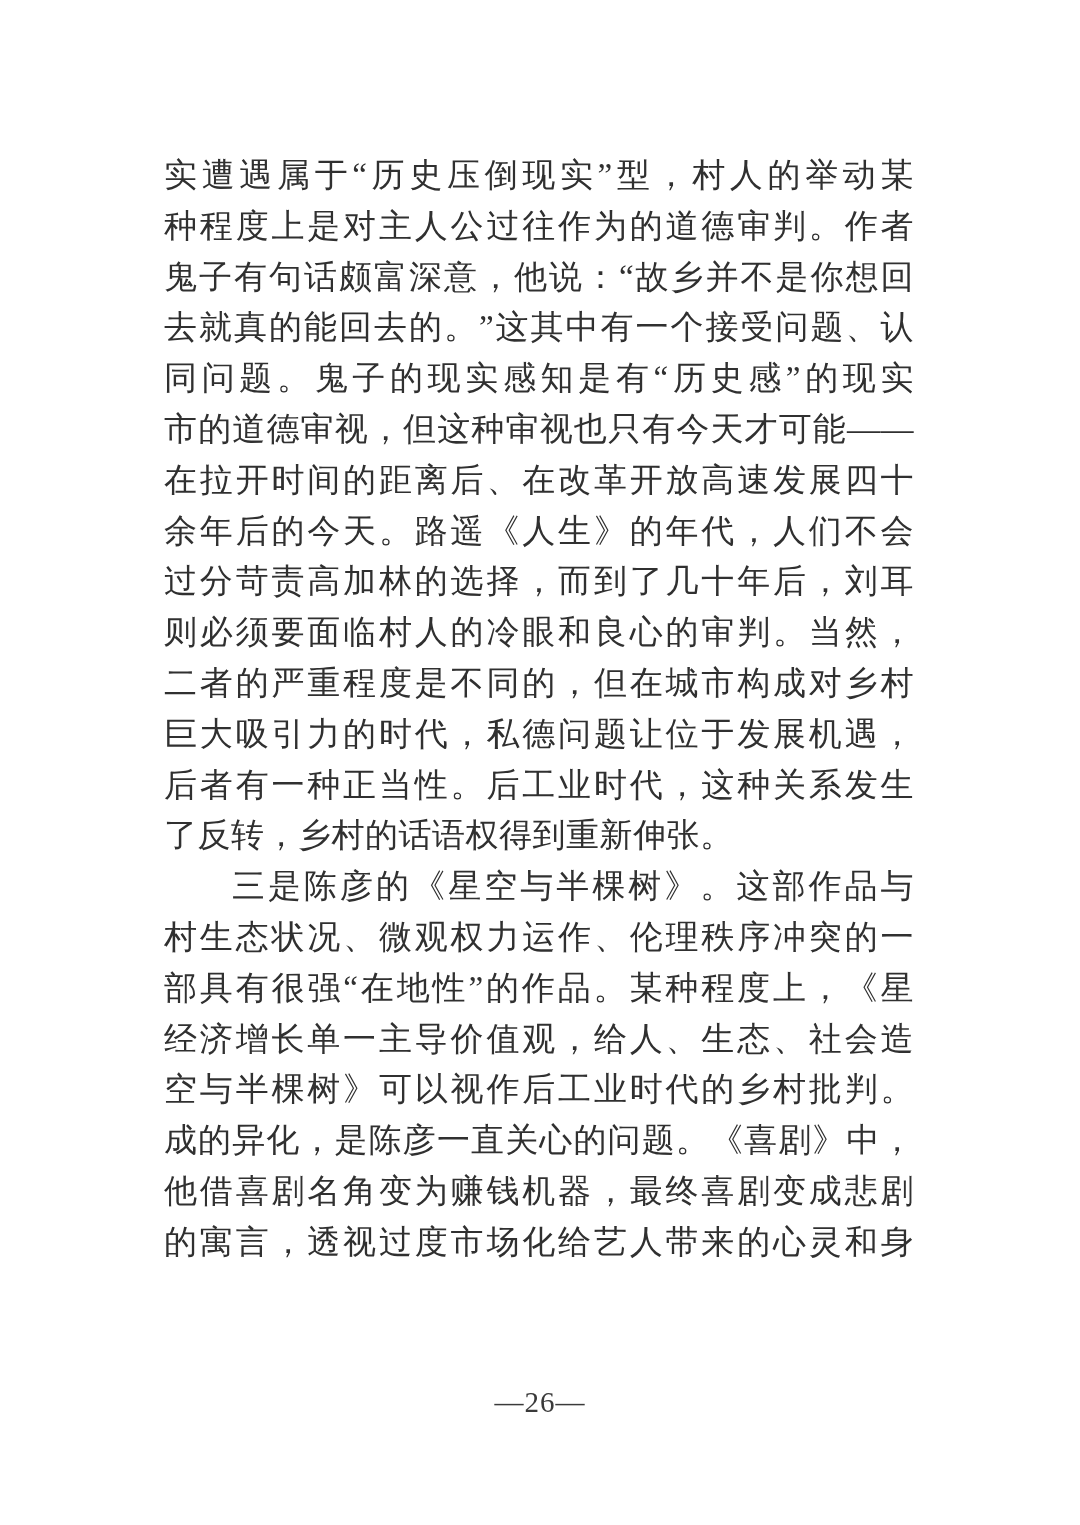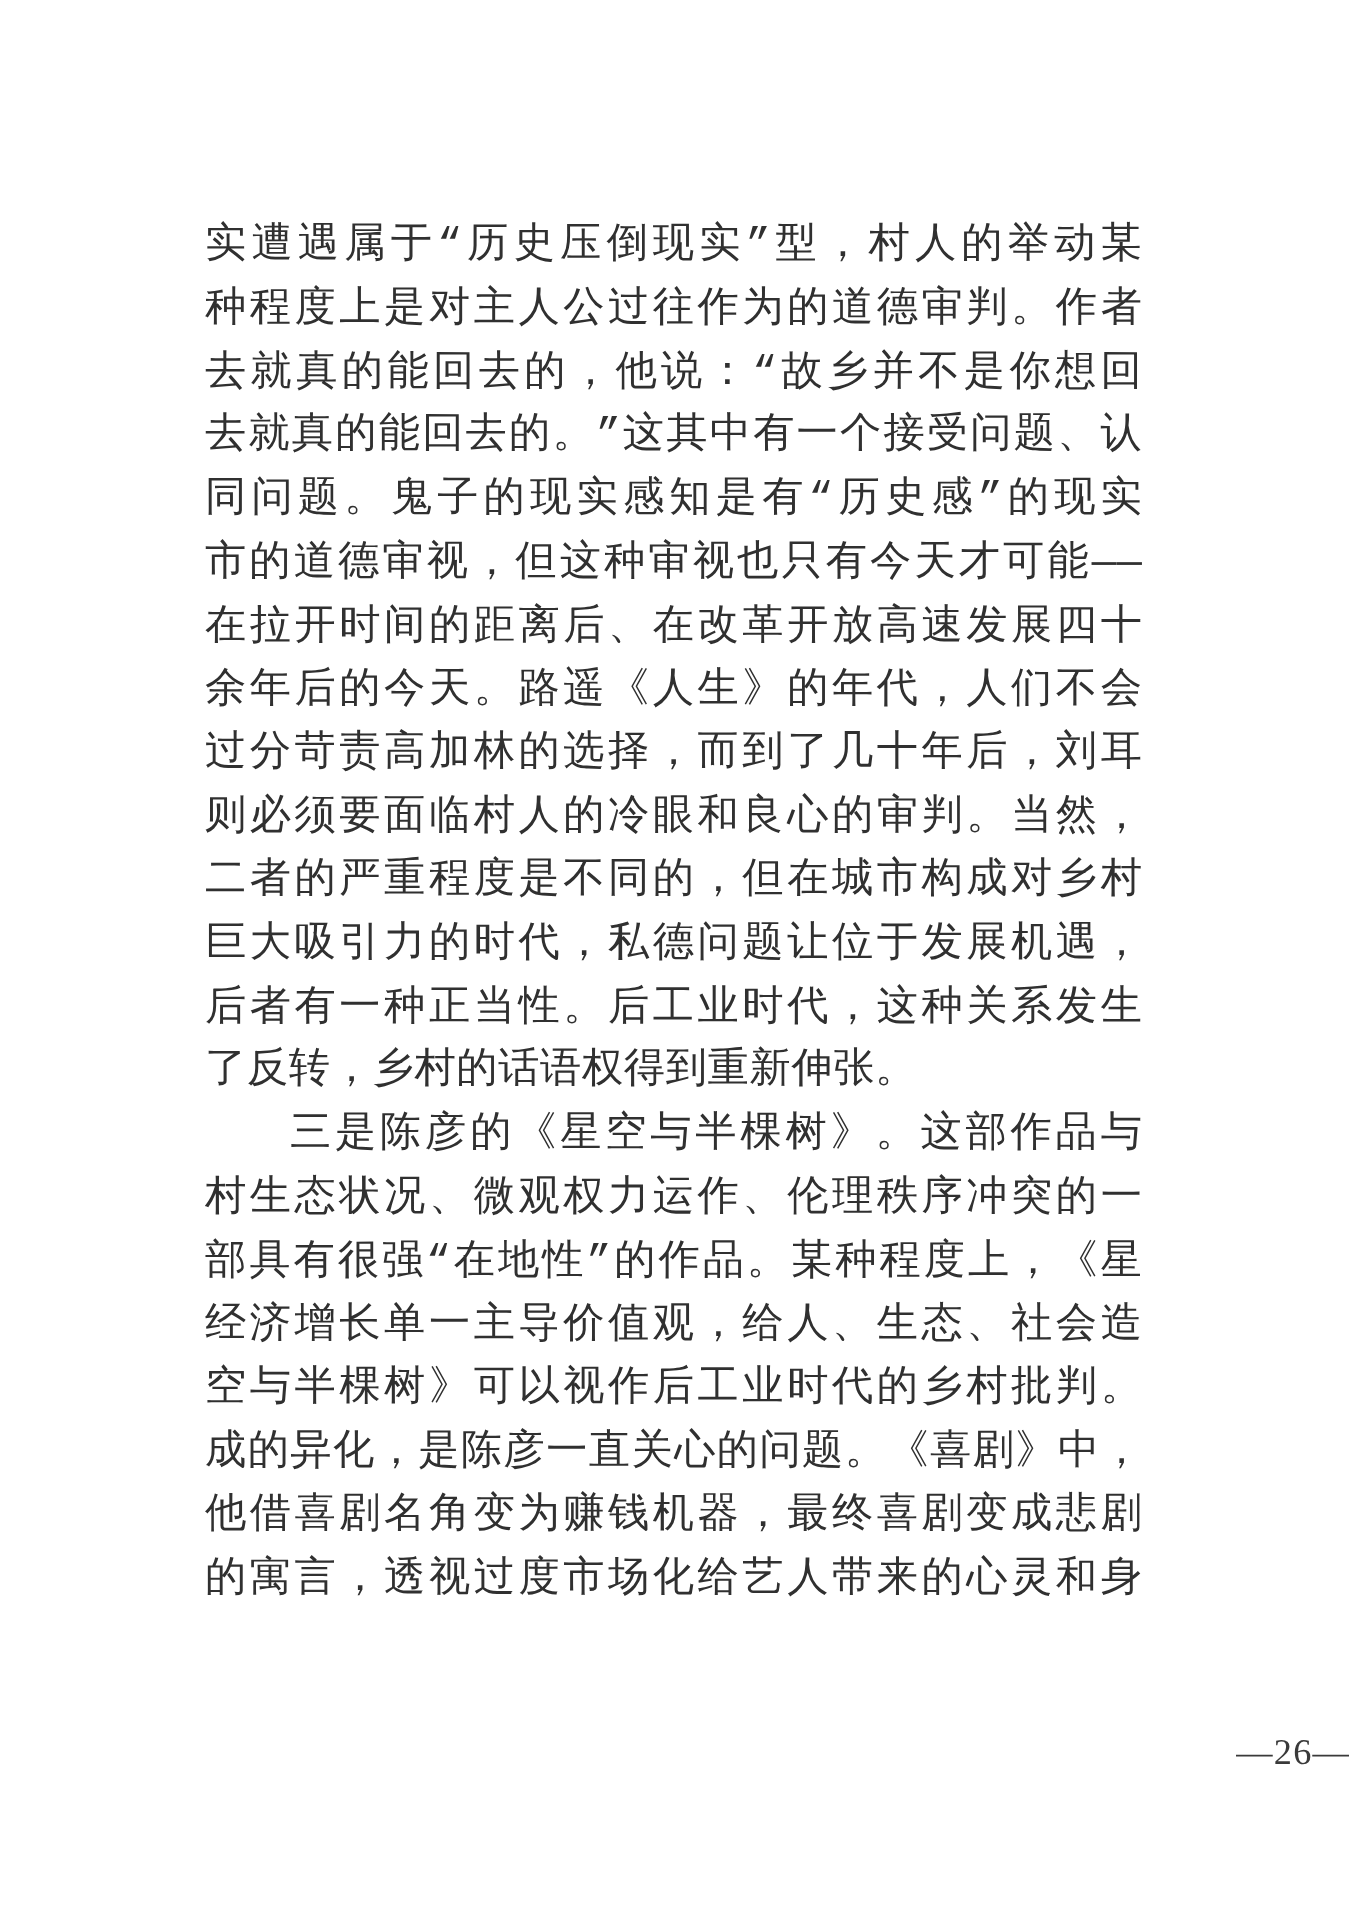--- a/index.html
+++ b/index.html
@@ -16,23 +16,22 @@
     overflow: hidden;
   }
   .page {
     position: absolute;
     inset: 0;
     background: #ffffff;
   }
   .text-block {
     position: absolute;
     left: 164px;
-    top: 172px;
+    top: 150px;
     width: 750px;
-    font-family: Liberation Mono, monospace;
   }
   .line {
     font-size: 33px;
     line-height: 50.8px;
     height: 50.8px;
     overflow: hidden;
     text-align: justify;
     text-align-last: justify;
     text-justify: inter-character;
     letter-spacing: 0.5px;
@@ -42,35 +41,35 @@
     text-align-last: left;
   }
   .line.indent {
     text-indent: 68px;
   }
   .footer {
     position: absolute;
     left: 0;
     top: 1386px;
     width: 100%;
-    text-align: right;
+    text-align: center;
     font-size: 29px;
     color: #3a3a3a;
     letter-spacing: 1px;
   }
 </style>
 </head>
 <body>
 
 <div class="page">
 
   <div class="text-block">
     <div class="line">实遭遇属于“历史压倒现实”型，村人的举动某</div>
     <div class="line">种程度上是对主人公过往作为的道德审判。作者</div>
-    <div class="line">去就真的能回去的，他说：“故乡并不是你想回</div>
+    <div class="line">鬼子有句话颇富深意，他说：“故乡并不是你想回</div>
     <div class="line">去就真的能回去的。”这其中有一个接受问题、认</div>
     <div class="line">同问题。鬼子的现实感知是有“历史感”的现实</div>
     <div class="line">市的道德审视，但这种审视也只有今天才可能——</div>
     <div class="line">在拉开时间的距离后、在改革开放高速发展四十</div>
     <div class="line">余年后的今天。路遥《人生》的年代，人们不会</div>
     <div class="line">过分苛责高加林的选择，而到了几十年后，刘耳</div>
     <div class="line">则必须要面临村人的冷眼和良心的审判。当然，</div>
     <div class="line">二者的严重程度是不同的，但在城市构成对乡村</div>
     <div class="line">巨大吸引力的时代，私德问题让位于发展机遇，</div>
     <div class="line">后者有一种正当性。后工业时代，这种关系发生</div>

